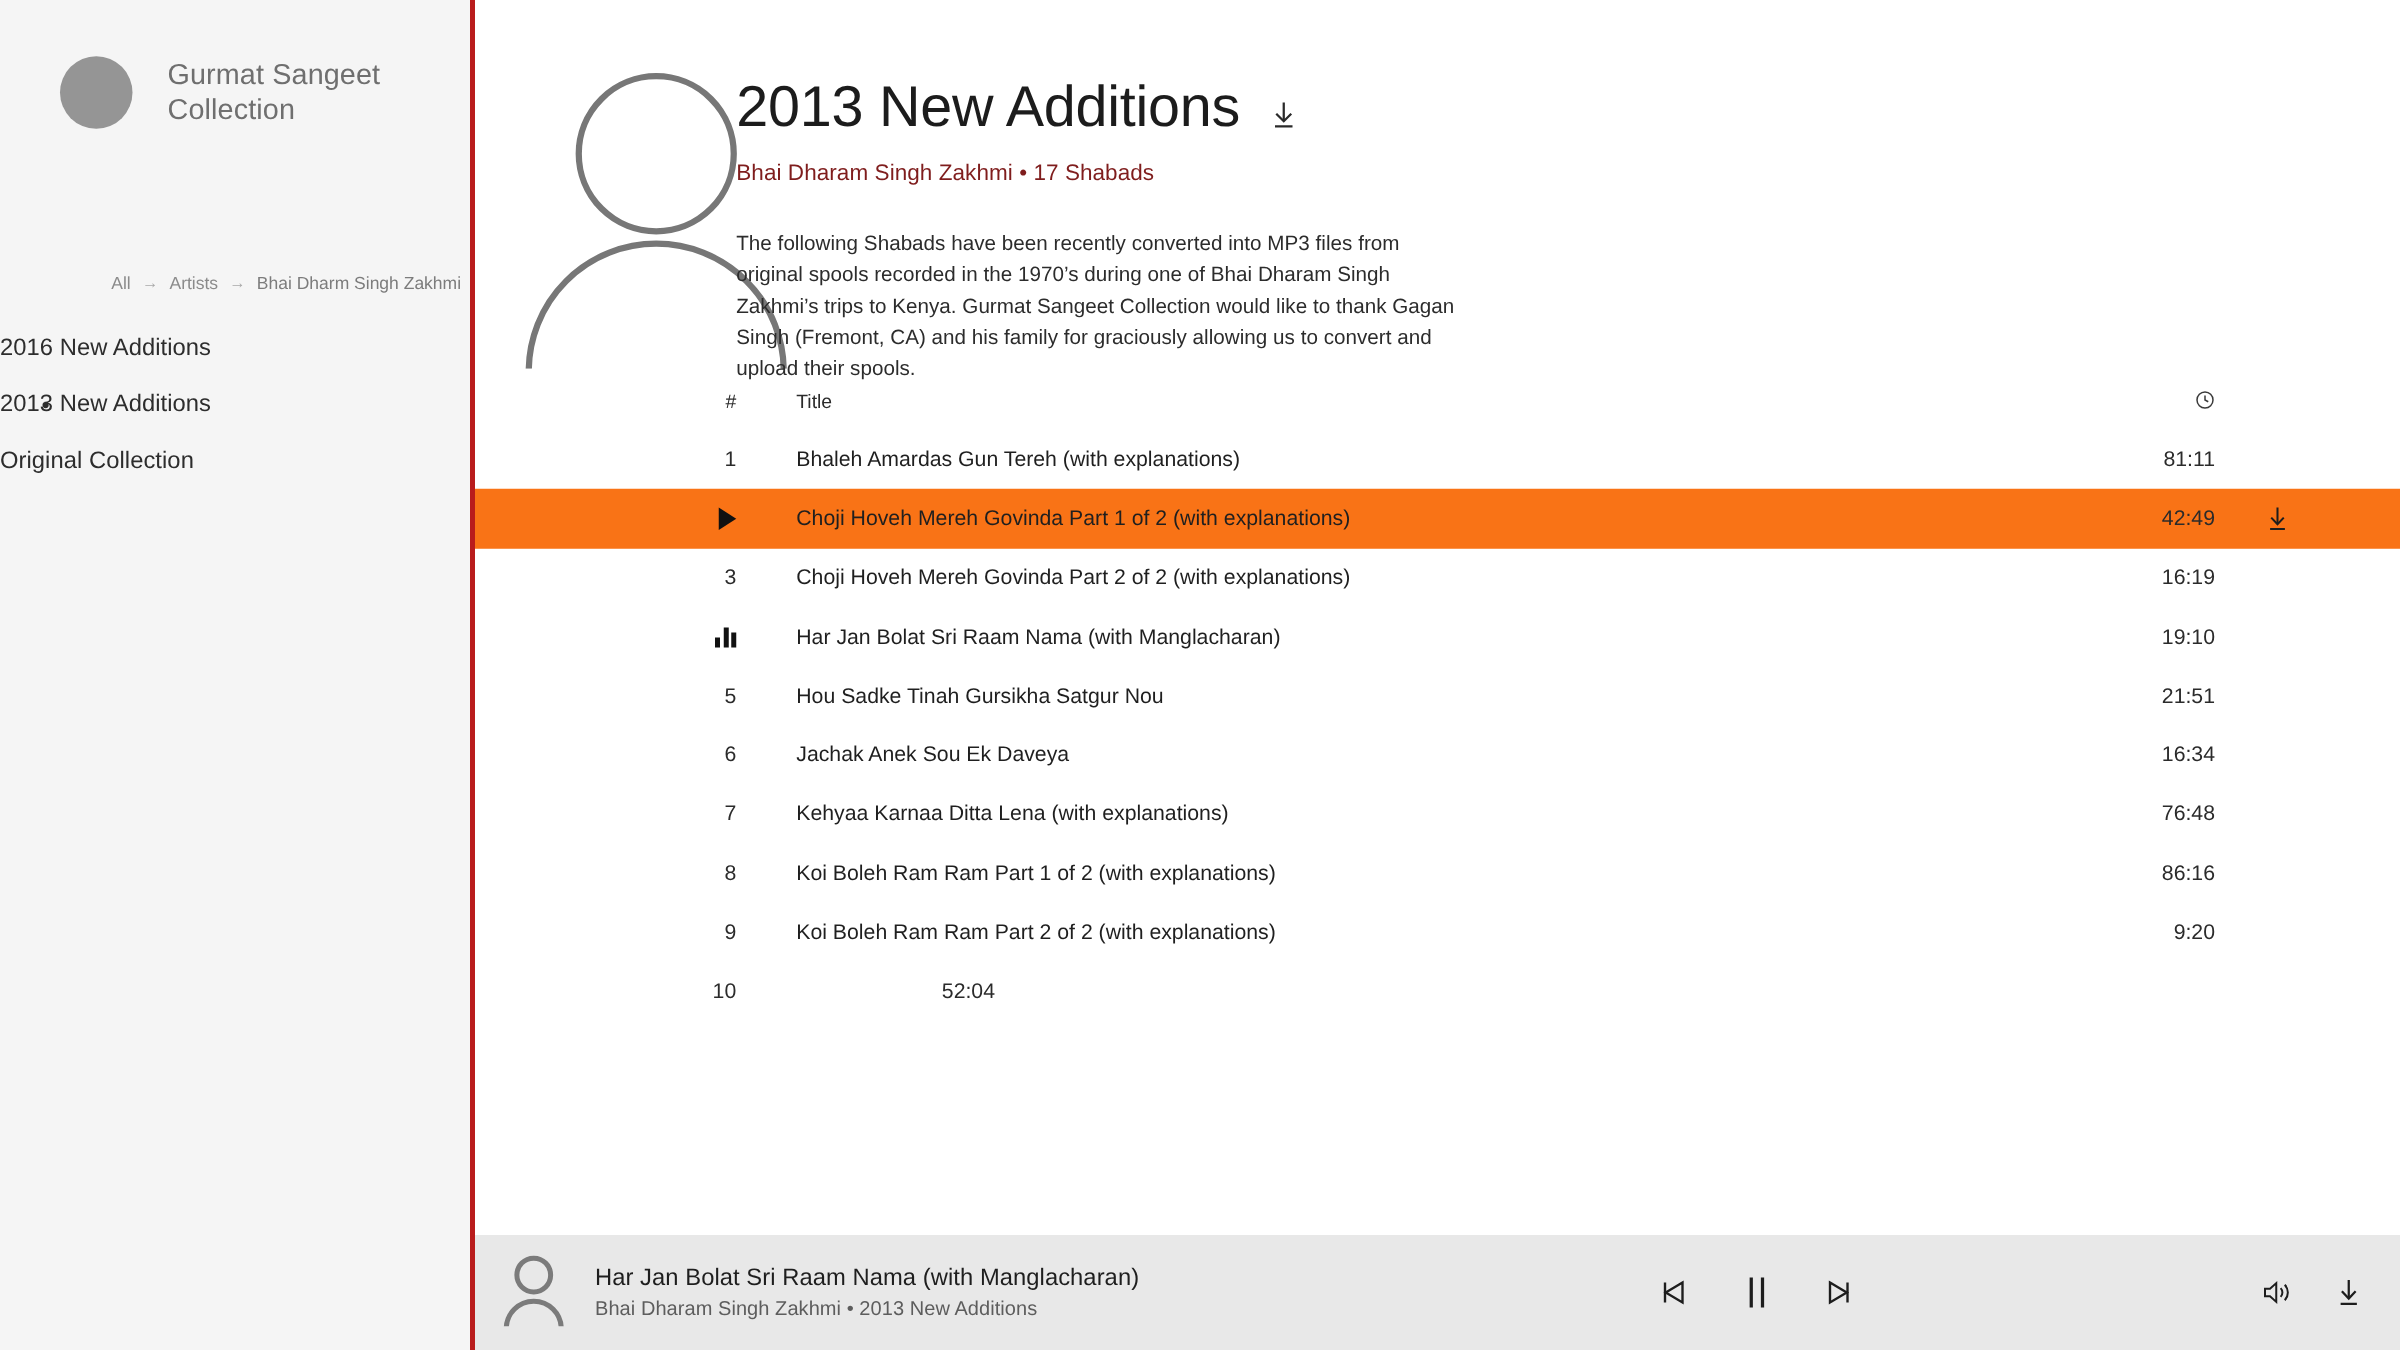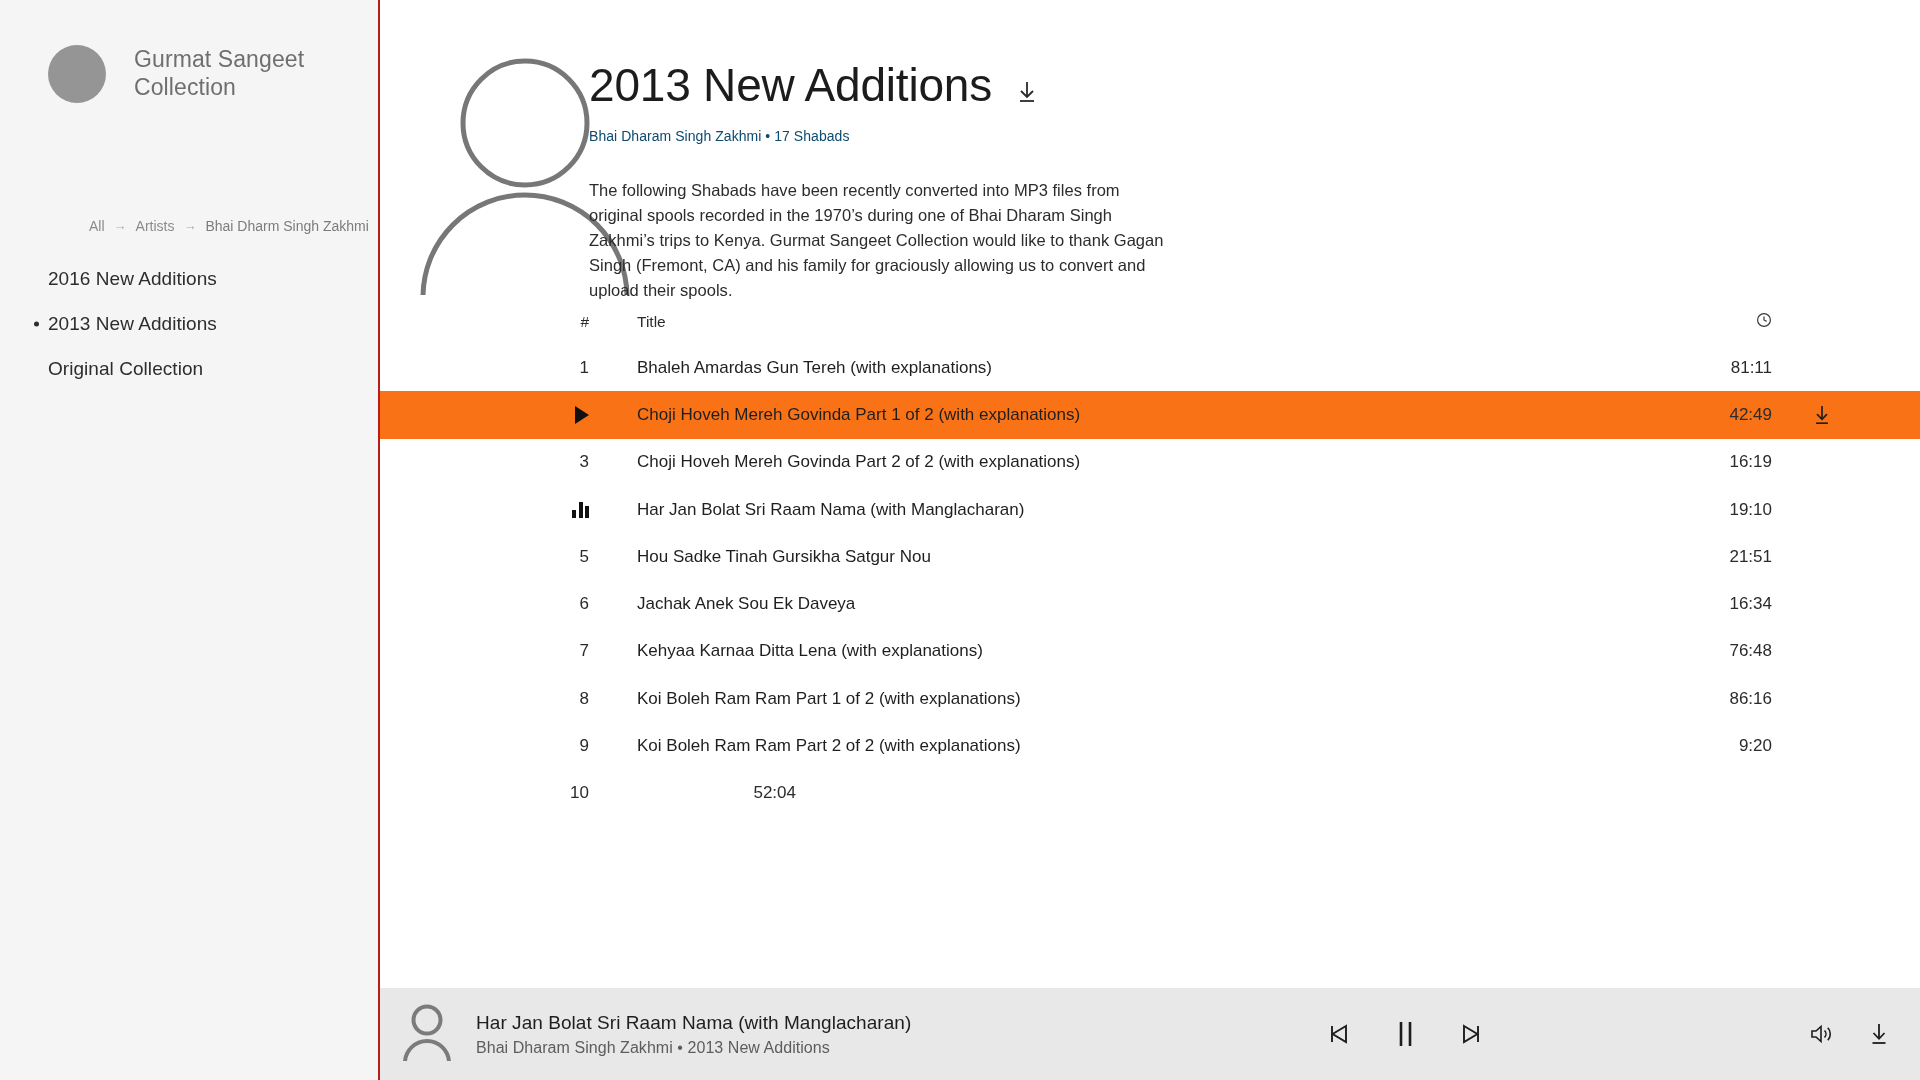--- a/index.html
+++ b/index.html
@@ -21,21 +21,21 @@
     background: #ffffff;
   }
 
   
   .sidebar {
     position: absolute;
     left: 0; top: 0;
     width: 380px;
     height: 1080px;
     background: #f5f5f5;
-    border-right: 2px solid #b91c1c;
+    border-right: 4px solid #b91c1c;
   }
 
   .brand {
     position: absolute;
     left: 48px;
     top: 45px;
     display: flex;
     align-items: flex-start;
     gap: 28px;
   }
@@ -78,21 +78,20 @@
     position: absolute;
     left: 0;
     top: 256px;
     width: 380px;
   }
   .nav-item {
     position: relative;
     height: 45px;
     display: flex;
     align-items: center;
-    padding-left: 48px;
     font-size: 19px;
     color: #2d2d2d;
     font-weight: 400;
     letter-spacing: .05px;
   }
   .nav-item .bullet {
     position: absolute;
     left: 34px;
     top: 50%;
     transform: translateY(-50%);
@@ -152,22 +151,22 @@
     align-items: center;
     justify-content: center;
     width: 26px;
     height: 26px;
     margin-top: 12px;
     cursor: pointer;
   }
 
   .album-meta {
     margin-top: 16px;
-    font-size: 14px;
-    color: #0c4a6e;
+    font-size: 18px;
+    color: #7f1d1d;
     letter-spacing: .05px;
   }
 
   .album-desc {
     margin-top: 34px;
     font-size: 16.5px;
     line-height: 1.52;
     color: #2c2c2c;
     width: 580px;
     letter-spacing: .02px;

